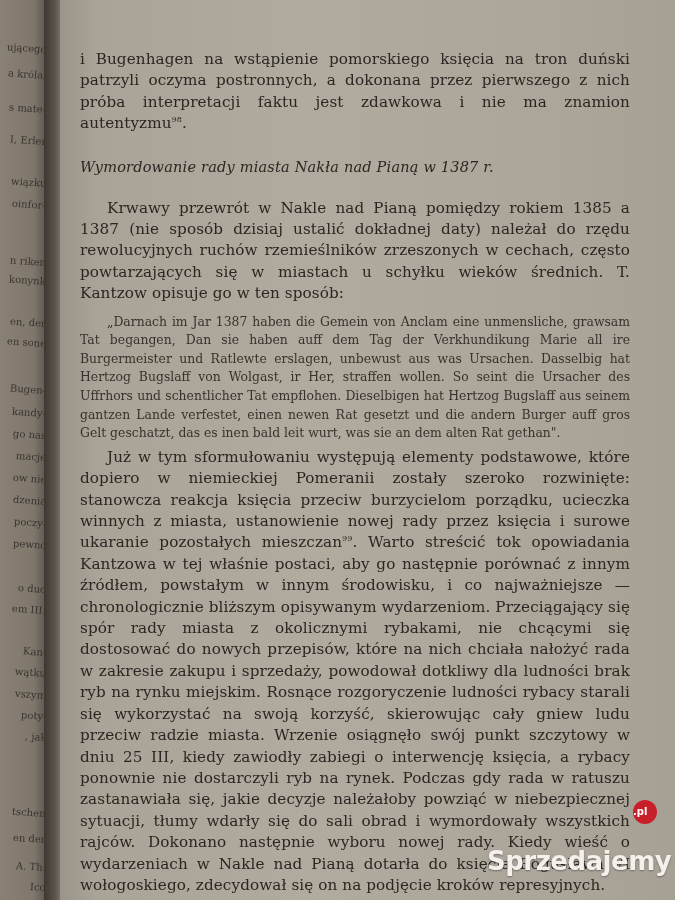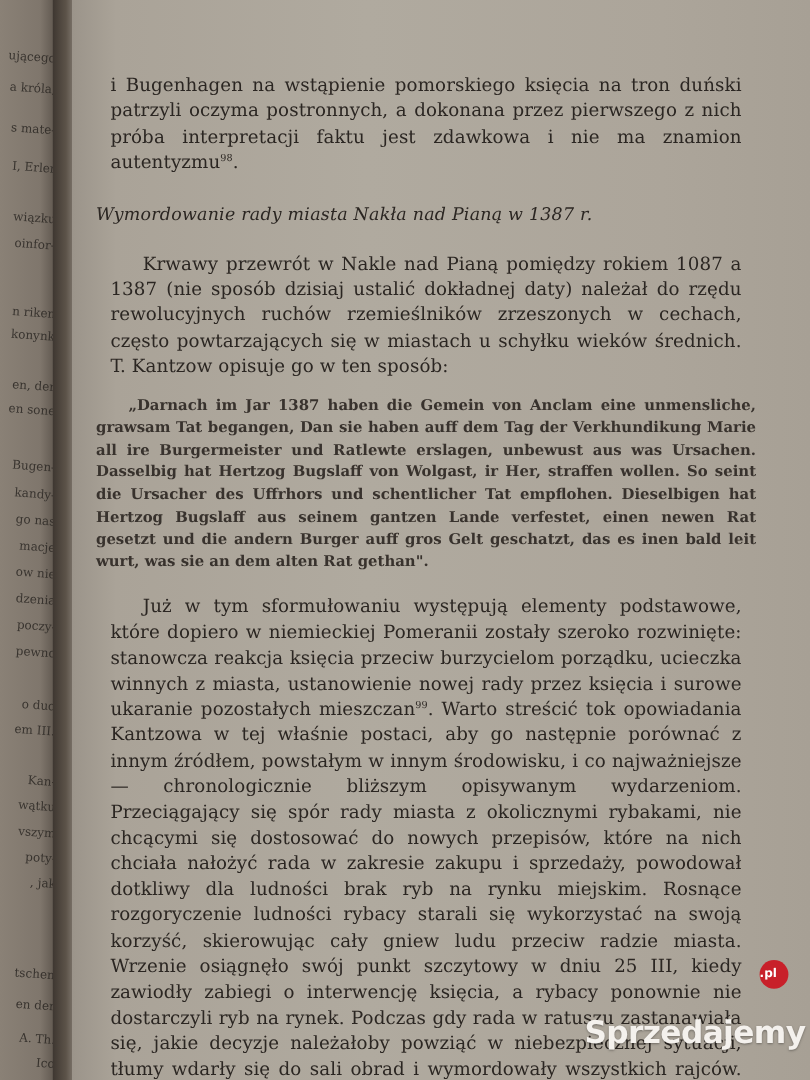--- a/index.html
+++ b/index.html
@@ -24,31 +24,31 @@
     }
     .page {
       position: absolute; left: 60px; top: 0; width: 615px; height: 900px;
       background: linear-gradient(to right, #9b948a 0%, #aaa398 6%, #b0aa9f 40%, #aca59a 80%, #a7a095 100%);
     }
     .content {
       position: absolute; left: 20px; top: 49px; width: 550px;
       color: #2b2622;
     }
     .body-text {
-      font-size: 15.2px; line-height: 21.4px; text-align: justify; margin: 12px;
+      font-size: 15.2px; line-height: 21.4px; text-align: justify; margin: 0;
       letter-spacing: 0.1px;
     }
     .body-text.indent { text-indent: 27px; }
     .heading {
       font-style: italic; font-size: 14.5px; margin: 24px 0 23px 0;
       letter-spacing: 0.2px;
     }
     .quote {
-      font-size: 12.4px; line-height: 18.6px; text-align: justify; margin: 8px 0 18px 0;
-      text-indent: 27px; color: #38322d; font-weight: bold;
+      font-size: 12.4px; line-height: 18.6px; text-align: justify; margin: 8px 0 4px 0;
+      text-indent: 27px; color: #38322d;
     }
     .sup { font-size: 8px; vertical-align: super; line-height: 0; }
     .watermark {
       position: absolute; left: 487px; top: 846px; font-family: "DejaVu Sans", sans-serif;
       font-weight: bold; font-size: 26px; color: #f4f1ed; letter-spacing: -0.5px;
       text-shadow: 0 1px 2px rgba(0,0,0,0.35);
     }
     .watermark-badge {
       position: absolute; left: 633px; top: 800px; width: 24px; height: 24px;
       border-radius: 50%; background: #c8202a; color: #fff;
@@ -91,21 +91,21 @@
     <span class="frag" style="top: 882px;">Ico</span>
   </div>
 <div class="gutter"></div>
 
 <div class="page">
   <div class="content">
     <p class="body-text"><span>i Bugenhagen na wstąpienie pomorskiego księcia na tron duński patrzyli oczyma postronnych, a dokonana przez pierwszego z nich próba interpretacji faktu jest zdawkowa i nie ma znamion autentyzmu</span><span class="sup">98</span><span>.</span></p>
 
     <p class="heading">Wymordowanie rady miasta Nakła nad Pianą w 1387 r.</p>
 
-    <p class="body-text indent">Krwawy przewrót w Nakle nad Pianą pomiędzy rokiem 1087 a 1387 (nie sposób dzisiaj ustalić dokładnej daty) należał do rzędu rewolucyjnych ruchów rzemieślników zrzeszonych w cechach, często powtarzających się w miastach u schyłku wieków średnich. T. Kantzow opisuje go w ten sposób:</p>
+    <p class="body-text indent">Krwawy przewrót w Nakle nad Pianą pomiędzy rokiem 1385 a 1387 (nie sposób dzisiaj ustalić dokładnej daty) należał do rzędu rewolucyjnych ruchów rzemieślników zrzeszonych w cechach, często powtarzających się w miastach u schyłku wieków średnich. T. Kantzow opisuje go w ten sposób:</p>
 
     <p class="quote">„Darnach im Jar 1387 haben die Gemein von Anclam eine unmensliche, grawsam Tat begangen, Dan sie haben auff dem Tag der Verkhundikung Marie all ire Burgermeister und Ratlewte erslagen, unbewust aus was Ursachen. Dasselbig hat Hertzog Bugslaff von Wolgast, ir Her, straffen wollen. So seint die Ursacher des Uffrhors und schentlicher Tat empflohen. Dieselbigen hat Hertzog Bugslaff aus seinem gantzen Lande verfestet, einen newen Rat gesetzt und die andern Burger auff gros Gelt geschatzt, das es inen bald leit wurt, was sie an dem alten Rat gethan".</p>
 
     <p class="body-text indent"><span>Już w tym sformułowaniu występują elementy podstawowe, które dopiero w niemieckiej Pomeranii zostały szeroko rozwinięte: stanowcza reakcja księcia przeciw burzycielom porządku, ucieczka winnych z miasta, ustanowienie nowej rady przez księcia i surowe ukaranie pozostałych mieszczan</span><span class="sup">99</span><span>. Warto streścić tok opowiadania Kantzowa w tej właśnie postaci, aby go następnie porównać z innym źródłem, powstałym w innym środowisku, i co najważniejsze — chronologicznie bliższym opisywanym wydarzeniom. Przeciągający się spór rady miasta z okolicznymi rybakami, nie chcącymi się dostosować do nowych przepisów, które na nich chciała nałożyć rada w zakresie zakupu i sprzedaży, powodował dotkliwy dla ludności brak ryb na rynku miejskim. Rosnące rozgoryczenie ludności rybacy starali się wykorzystać na swoją korzyść, skierowując cały gniew ludu przeciw radzie miasta. Wrzenie osiągnęło swój punkt szczytowy w dniu 25 III, kiedy zawiodły zabiegi o interwencję księcia, a rybacy ponownie nie dostarczyli ryb na rynek. Podczas gdy rada w ratuszu zastanawiała się, jakie decyzje należałoby powziąć w niebezpiecznej sytuacji, tłumy wdarły się do sali obrad i wymordowały wszystkich rajców. Dokonano następnie wyboru nowej rady. Kiedy wieść o wydarzeniach w Nakle nad Pianą dotarła do księcia Bogusława VI wołogoskiego, zdecydował się on na podjęcie kroków represyjnych.</span></p>
 
   </div>
 </div>
 
 <div class="watermark">Sprzedajemy</div>
 <div class="watermark-badge">.pl</div>

